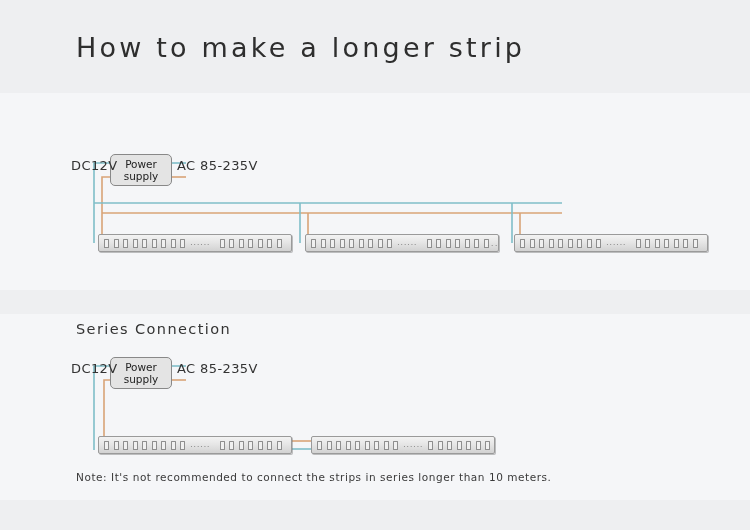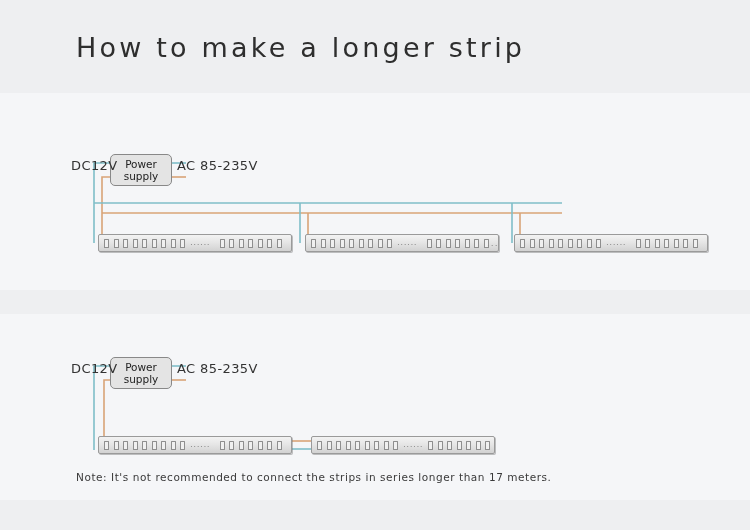--- a/index.html
+++ b/index.html
@@ -221,20 +221,21 @@
       <span class="led"></span>
       <span class="led"></span>
       <span class="led"></span>
       <span class="led"></span>
       <span class="led"></span>
       <span class="led"></span>
       <span class="led"></span>
     </span>
   </div>
 
+  <div class="section-title series">Series Connection</div>
 
   <svg class="diagram" width="750" height="530" viewBox="0 0 750 530" xmlns="http://www.w3.org/2000/svg">
     <g fill="none" stroke-width="1.6">
 
       <path d="M170 366 L186 366" stroke="#7fbec8"></path>
       <path d="M170 380 L186 380" stroke="#d9a477"></path>
 
       <path d="M110 366 L94 366 L94 450" stroke="#7fbec8"></path>
       <path d="M110 380 L104 380 L104 442" stroke="#d9a477"></path>
 
@@ -291,15 +292,15 @@
       <span class="led"></span>
       <span class="led"></span>
       <span class="led"></span>
       <span class="led"></span>
       <span class="led"></span>
       <span class="led"></span>
       <span class="led"></span>
     </span>
   </div>
 
-  <div class="note">Note: It's not recommended to connect the strips in series longer than 17 meters.</div>
+  <div class="note">Note: It's not recommended to connect the strips in series longer than 10 meters.</div>
 
 </div>
 
 </body></html>

